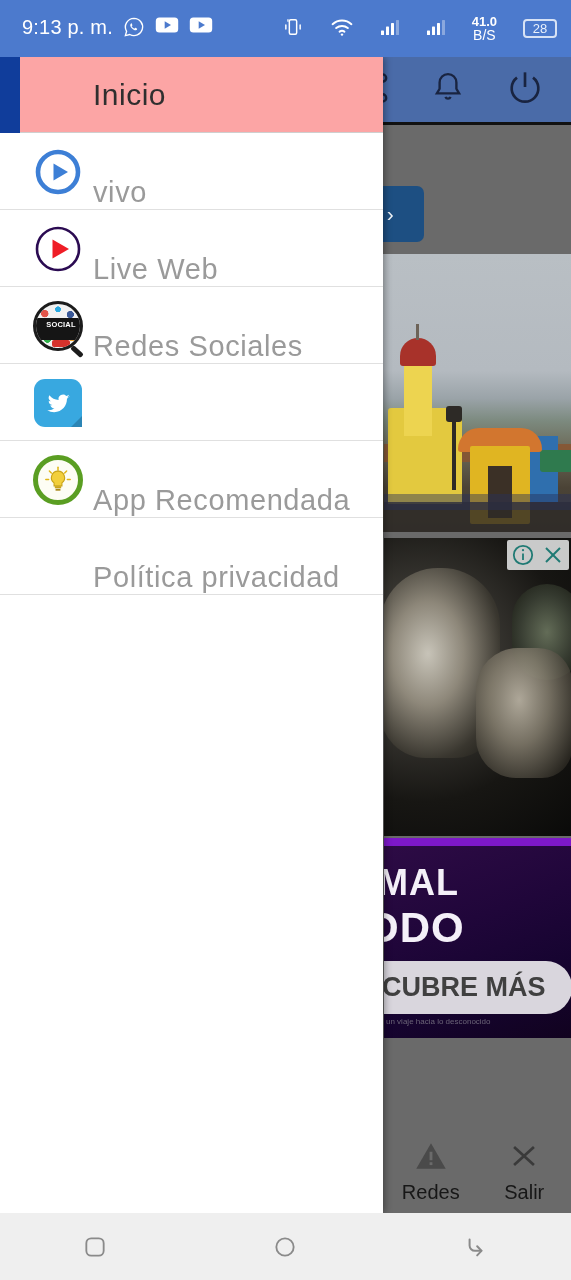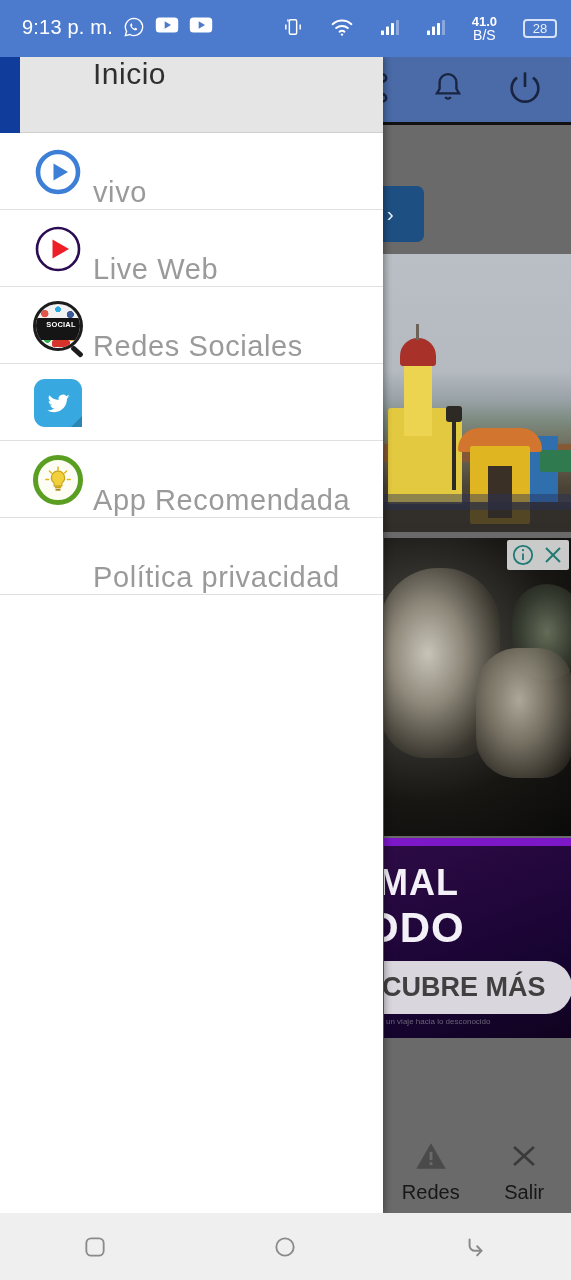--- a/index.html
+++ b/index.html
@@ -115,22 +115,22 @@
   
   #scrim { position:absolute; top:57px; left:0; width:571px; height:1156px; background:rgba(0,0,0,0.0); z-index:18; }
 
   
   #drawer {
     position:absolute; top:57px; left:0; width:383px; height:1156px;
     background:#ffffff; z-index:30; overflow:hidden;
     box-shadow: 2px 0 7px rgba(0,0,0,.35);
   }
   #drawer-head {
-    position:relative; height:76px; display:flex; align-items:flex-start;
-    border-bottom:1px solid #cfcfcf; background:#e5e5e5;
+    position:relative; height:76px; display:flex; align-items:center;
+    border-bottom:1px solid #cfcfcf; background:#fca5a5;
   }
   #drawer-head .accent { position:absolute; left:0; top:0; width:20px; height:76px; background:#103d9b; }
   #drawer-head .title { margin-left:93px; font-size:30px; color:#2f2f2f; font-weight:300; letter-spacing:.5px; }
 
   .d-item {
     position:relative; height:77px; display:flex; align-items:flex-end;
     border-bottom:1px solid #e0e0e0; background:#fff;
   }
   .d-ico { position:absolute; left:30px; width:56px; height:56px; top:11px;
            display:flex; align-items:center; justify-content:center; }

